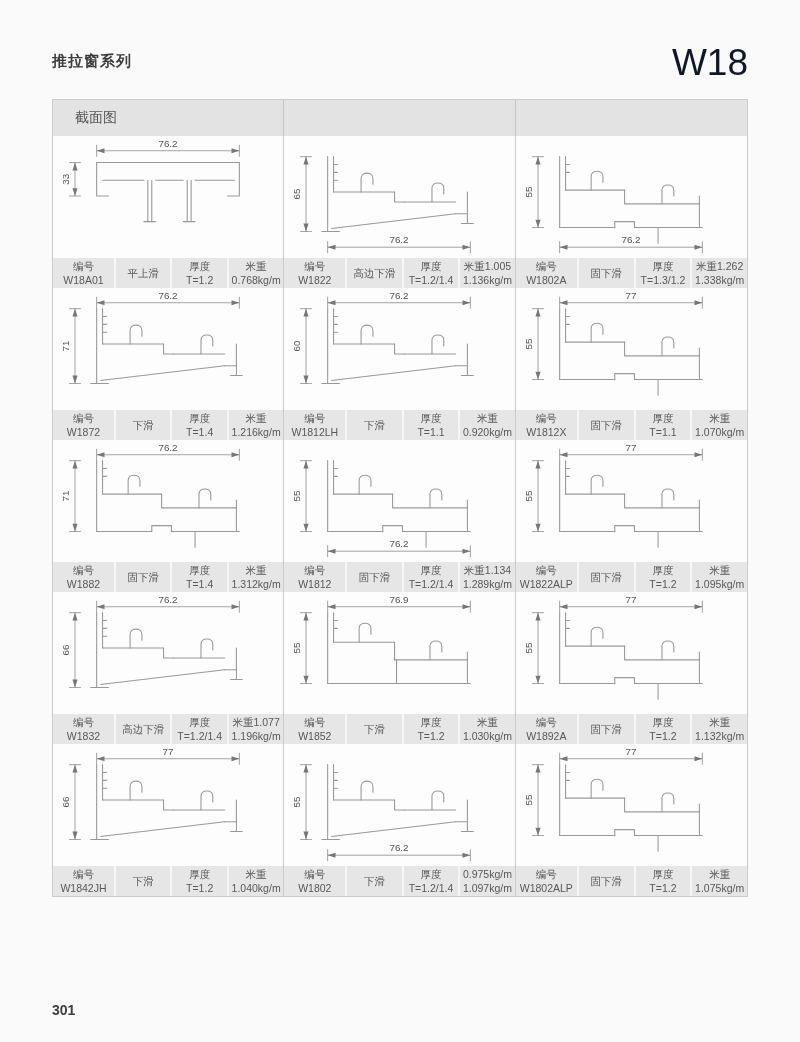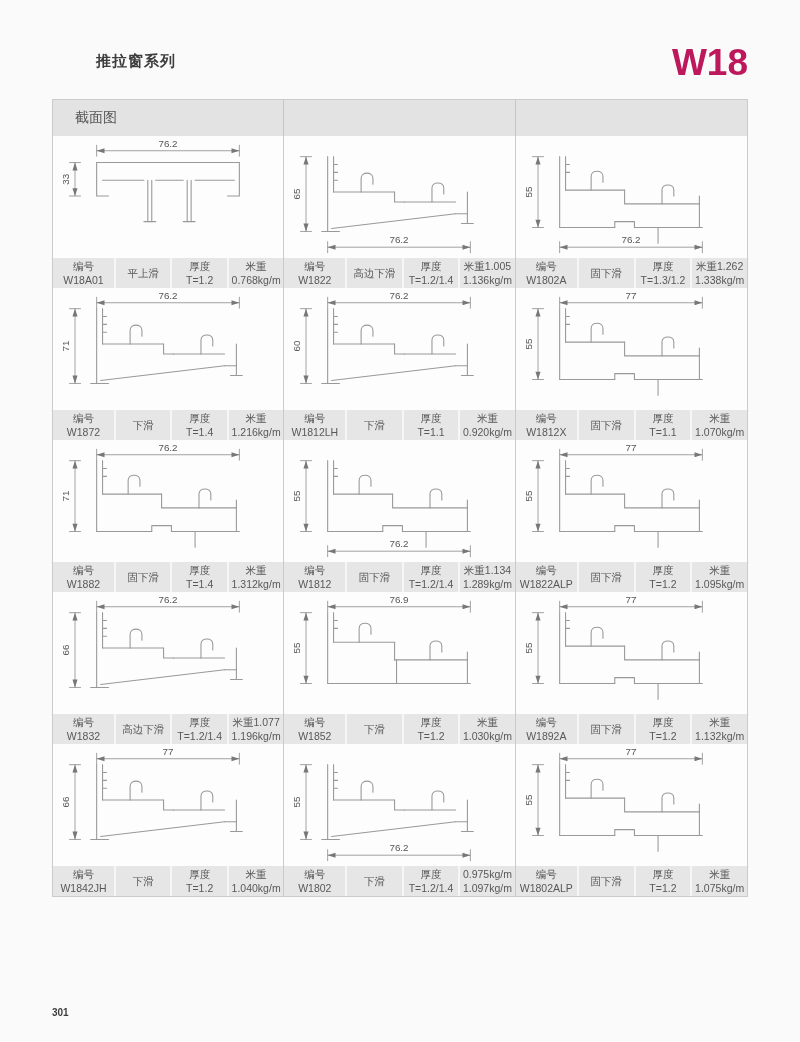--- a/index.html
+++ b/index.html
@@ -5,38 +5,38 @@
   html,body{margin:0;padding:0;}
   body{
     width:800px;height:1042px;
     background:#fafafa;
     font-family:"Liberation Sans","DejaVu Sans",sans-serif;
     color:#4a4a4a;
     position:relative;
     overflow:hidden;
   }
   .page{padding:0 52px;}
-  header{display:flex;justify-content:space-between;align-items:flex-end;padding-top:46px;margin-left:44px;}
+  header{display:flex;justify-content:space-between;align-items:flex-end;padding-top:46px;}
   .series-title{font-size:15px;font-weight:bold;color:#3d3d3d;padding-bottom:8px;letter-spacing:1px;}
-  .series-code{font-size:37px;font-weight:bold;color:#be185d;line-height:0.9;}
+  .series-code{font-size:37px;font-weight:normal;color:#0f172a;line-height:0.9;}
   .catalog-table{border:1px solid #cbcbcb;margin-top:20px;background:#fdfdfd;}
   .table-header{display:grid;grid-template-columns:1fr 1fr 1fr;background:#e3e3e3;height:36px;}
   .th-cell{border-right:1px solid #c6c6c6;display:flex;align-items:center;padding-left:22px;font-size:14px;color:#565656;}
   .th-cell:last-child{border-right:none;}
   .grid{display:grid;grid-template-columns:1fr 1fr 1fr;}
   .cell{border-right:1px solid #cbcbcb;display:flex;flex-direction:column;}
   .cell:nth-child(3n){border-right:none;}
   .drawing{height:122px;display:flex;align-items:center;justify-content:center;overflow:hidden;}
   .info-row{display:flex;height:30px;background:#e6e6e6;}
   .info-cell{flex:1;display:flex;flex-direction:column;justify-content:center;align-items:center;
     font-size:10.5px;line-height:1.35;color:#585858;border-left:2px solid #f6f6f6;text-align:center;}
   .info-cell:first-child{border-left:none;flex:1.12;}
   .info-cell .l1,.info-cell .l2{display:block;white-space:nowrap;}
   footer{position:absolute;left:52px;bottom:24px;}
-  .page-number{font-size:10px;font-weight:bold;color:#3d3d3d;}
+  .page-number{font-size:14px;font-weight:bold;color:#3d3d3d;}
   svg text{font-family:"Liberation Sans","DejaVu Sans",sans-serif;}
 </style>
 </head>
 <body>
 
 <div class="page">
   <header>
     <div class="series-title">推拉窗系列</div>
     <div class="series-code">W18</div>
   </header>

